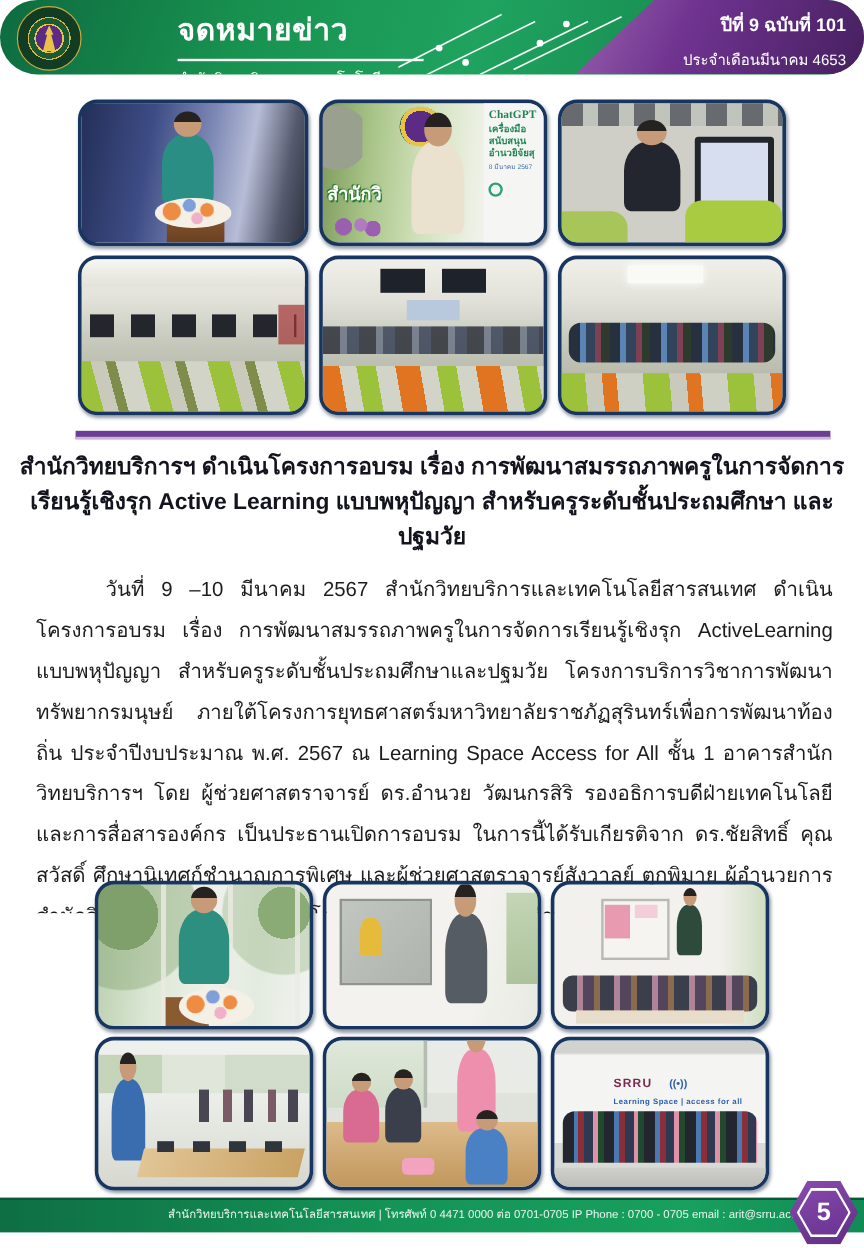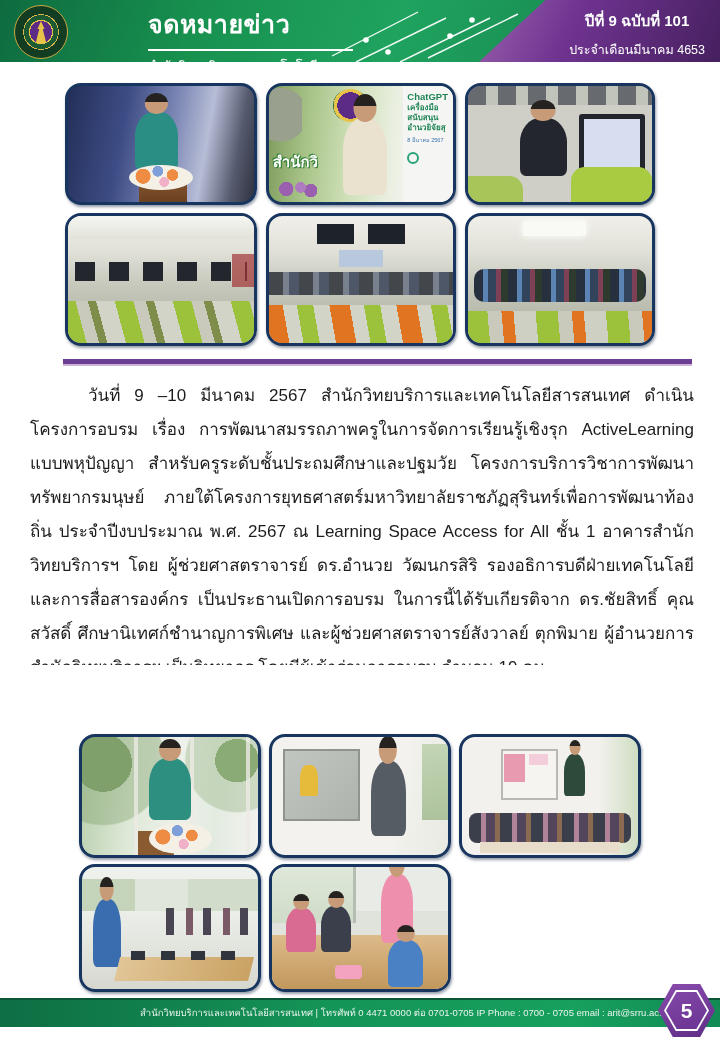--- a/index.html
+++ b/index.html
@@ -1,34 +1,34 @@
 <!DOCTYPE html>
 <html><head>
 <meta charset="utf-8">
 <style>
   html,body{margin:0;padding:0;background:#e9e9e9;}
   .page{position:relative;width:720px;height:1040px;margin:0 auto;background:#ffffff;overflow:hidden;
         font-family:"Liberation Sans","DejaVu Sans",sans-serif;}
 
   
-  .header{position:relative;height:62px;background:linear-gradient(110deg,#0e6b40 0%,#18914f 28%,#1fa35f 55%,#137a46 100%);overflow:hidden;}
+  .header{position:relative;height:62px;background:linear-gradient(110deg,#0e6b40 0%,#18914f 28%,#1fa35f 55%,#137a46 100%);overflow:hidden;border-radius:31px;}
   .purple-corner{position:absolute;right:0;top:0;width:246px;height:62px;z-index:1;
         clip-path:polygon(29% 0,100% 0,100% 100%,2% 100%);
         background:linear-gradient(115deg,#9a63ae 0%,#6f3390 40%,#46205f 100%);}
   .deco{position:absolute;left:330px;top:0;z-index:2;}
   .logo{position:absolute;left:14px;top:5px;width:52px;height:52px;border-radius:50%;z-index:3;
         background:radial-gradient(circle at 50% 50%,#5c2b86 0 30%,#e8c34a 30% 33.5%,#1b5a33 33.5% 46%,#d9b64a 46% 48.5%,#123d22 48.5%);
         border:1px solid #caa83e;}
   .logo::before{content:"";position:absolute;inset:15px;background:#e8c34a;
         clip-path:polygon(50% 0,66% 36%,58% 36%,74% 100%,26% 100%,42% 36%,34% 36%);}
   .title-block{position:absolute;left:148px;top:4px;z-index:3;color:#fff;}
   .nl-title{font-size:25px;font-weight:bold;letter-spacing:.5px;}
   .title-underline{width:205px;height:2px;background:#fff;margin-top:5px;}
   .nl-sub{font-size:12.5px;margin-top:5px;}
-  .issue-block{position:absolute;right:15px;top:9px;z-index:3;color:#fff;text-align:center;}
+  .issue-block{position:absolute;right:15px;top:9px;z-index:3;color:#fff;text-align:right;}
   .issue-line1{font-size:15px;font-weight:bold;}
   .issue-line2{font-size:12.5px;margin-top:7px;}
 
   
   .grid{display:grid;position:relative;}
   .grid.top{width:590px;margin:21px auto 0;grid-template-columns:192px 190px 190px;grid-template-rows:122px 133px;gap:8px 9px;}
   .grid.bottom{position:absolute;left:79px;top:734px;width:562px;grid-template-columns:182px 182px 182px;grid-template-rows:124px 128px;gap:6px 8px;}
   .photo{position:relative;overflow:hidden;border:3px solid #17355e;border-radius:16px;box-sizing:border-box;
          box-shadow:1px 2px 3px rgba(15,35,65,.45);background:#cfcfc8;}
   .sh{position:absolute;display:block;}
@@ -42,21 +42,21 @@
      radial-gradient(circle at 68% 40%,#ef8c44 0 12%,transparent 13%),
      radial-gradient(circle at 55% 68%,#f0b1c8 0 12%,transparent 13%),
      #f4f0e6;border-radius:50%;}
 
   .p1{background:linear-gradient(100deg,#232f58 0%,#3d4c85 30%,#7d88b5 55%,#b7bdd6 72%,#555a6e 88%,#2f3340 100%);}
   .p2{background:linear-gradient(95deg,#7d9a5c 0%,#a8c488 22%,#cfe0b8 45%,#e9efe0 66%,#f4f4f0 78%,#eef0ea 100%);}
   .p2big{position:absolute;left:2%;bottom:24%;font-size:15px;font-weight:bold;color:#fff;z-index:4;
          text-shadow:0 0 2px #2e7d32,1px 1px 0 #2e7d32,-1px -1px 0 #2e7d32;}
   .p2panel{position:absolute;right:0;top:0;width:27%;height:100%;background:#f5f6f3;z-index:3;
          padding:5px 4px;box-sizing:border-box;color:#208556;line-height:1.25;}
-  .p2panel .t{font-size:9.5px;font-weight:bold;display:block;}
+  .p2panel .t{font-size:9.5px;font-weight:bold;display:block;font-family:Liberation Serif, serif;}
   .p2panel .l{font-size:8px;font-weight:bold;display:block;}
   .p2panel .d{font-size:5.5px;color:#3a6fb0;display:block;margin-top:4px;}
   .gptlogo{display:block;width:8px;height:8px;border:2px solid #2aa37a;border-radius:50%;margin-top:8px;}
   .p3{background:linear-gradient(180deg,#eceadf 0%,#ddda cb 35%,#cacbbd 65%,#b9bcae 100%);}
   .p4,.p5,.p6{background:linear-gradient(180deg,#f0efe9 0%,#e2e2da 26%,#c6c8bb 55%,#a9ab9d 100%);}
   .p7{background:
      radial-gradient(circle at 12% 22%,#7fa06b 0 16%,rgba(127,160,107,.4) 16% 34%,transparent 35%),
      radial-gradient(circle at 88% 20%,#8aab76 0 12%,rgba(138,171,118,.35) 12% 28%,transparent 29%),
      linear-gradient(95deg,#b9cfae 0%,#dde8d6 28%,#eef1ea 55%,#e3ebe0 75%,#f2f3ef 100%);}
   .p8{background:linear-gradient(100deg,#f3f2ee 0 70%,#e7eae2 100%);}
@@ -170,20 +170,21 @@
 
     <div class="photo p6">
       <i class="sh" style="left:30%;top:4%;width:34%;height:12%;background:#f9f9f6;box-shadow:0 0 8px #ffffff"></i>
       <i class="sh" style="left:3%;top:42%;width:94%;height:26%;background:repeating-linear-gradient(90deg,#26303e 0 9px,#5b84b4 9px 14px,#32435c 14px 22px,#7d4054 22px 27px,#2e3a2e 27px 34px);border-radius:10px"></i>
       <i class="sh" style="left:0;bottom:0;width:100%;height:25%;background:repeating-linear-gradient(85deg,#9cc23c 0 22px,#c9cabc 22px 36px,#e07420 36px 48px,#cfd0c4 48px 70px)"></i>
     </div>
   </div>
 
   <div class="divider"></div>
 
+  <div class="headline">สำนักวิทยบริการฯ ดำเนินโครงการอบรม เรื่อง การพัฒนาสมรรถภาพครูในการจัดการเรียนรู้เชิงรุก Active Learning แบบพหุปัญญา สำหรับครูระดับชั้นประถมศึกษา และปฐมวัย</div>
 
   <div class="body-text">วันที่ 9 –10 มีนาคม 2567 สำนักวิทยบริการและเทคโนโลยีสารสนเทศ ดำเนินโครงการอบรม เรื่อง การพัฒนาสมรรถภาพครูในการจัดการเรียนรู้เชิงรุก ActiveLearning แบบพหุปัญญา สำหรับครูระดับชั้นประถมศึกษาและปฐมวัย โครงการบริการวิชาการพัฒนาทรัพยากรมนุษย์ ภายใต้โครงการยุทธศาสตร์มหาวิทยาลัยราชภัฏสุรินทร์เพื่อการพัฒนาท้องถิ่น ประจำปีงบประมาณ พ.ศ. 2567 ณ Learning Space Access for All ชั้น 1 อาคารสำนักวิทยบริการฯ โดย ผู้ช่วยศาสตราจารย์ ดร.อำนวย วัฒนกรสิริ รองอธิการบดีฝ่ายเทคโนโลยีและการสื่อสารองค์กร เป็นประธานเปิดการอบรม ในการนี้ได้รับเกียรติจาก ดร.ชัยสิทธิ์ คุณสวัสดิ์ ศึกษานิเทศก์ชำนาญการพิเศษ และผู้ช่วยศาสตราจารย์สังวาลย์ ตุกพิมาย ผู้อำนวยการสำนักวิทยบริการฯ เป็นวิทยากร โดยมีผู้เข้าร่วมการอบรม จำนวน 19 คน</div>
 
   <div class="grid bottom">
 
     <div class="photo p7">
       <i class="sh" style="left:0;top:0;width:100%;height:100%;background:repeating-linear-gradient(90deg,transparent 0 52px,#eceae4 52px 56px);opacity:.8"></i>
       <i class="sh person" style="left:38%;top:18%;width:24%;height:52%;background:#2d8f7f"></i>
       <i class="sh" style="left:32%;bottom:0;width:20%;height:20%;background:#8a5a30"></i>
       <i class="sh flower" style="left:38%;bottom:1%;width:36%;height:26%"></i>
@@ -216,20 +217,29 @@
     <div class="photo p11">
       <i class="sh" style="left:0;top:0;width:46%;height:46%;background:linear-gradient(180deg,#dfe8da,#cfdcc8);border-right:3px solid #b5bcb2"></i>
       <i class="sh" style="left:0;bottom:0;width:100%;height:44%;background:linear-gradient(180deg,#ddbb8a,#c1975c)"></i>
       <i class="sh person" style="left:8%;top:34%;width:17%;height:36%;background:#d96b92"></i>
       <i class="sh person" style="left:28%;top:32%;width:17%;height:38%;background:#3a3f4b"></i>
       <i class="sh person" style="left:62%;top:6%;width:18%;height:56%;background:#ef8fae"></i>
       <i class="sh person" style="left:66%;top:60%;width:20%;height:38%;background:#4a80c4"></i>
       <i class="sh" style="left:36%;bottom:8%;width:15%;height:12%;background:#f3a2c0;border-radius:4px"></i>
     </div>
 
+    <div class="photo p12">
+      <i class="sh" style="left:0;top:0;width:100%;height:9%;background:#d2d2cf"></i>
+      <div class="p12sign">
+        <span class="srru">SRRU</span><span class="wifi">((•))</span>
+        <span class="tag">Learning Space | access for all</span>
+      </div>
+      <i class="sh" style="left:4%;top:48%;width:92%;height:36%;background:repeating-linear-gradient(90deg,#23262e 0 9px,#4a79b0 9px 13px,#8a2f3a 13px 18px,#2e3a52 18px 25px,#e090a8 25px 29px,#1f4a2e 29px 34px);border-radius:10px 10px 0 0"></i>
+      <i class="sh" style="left:0;bottom:0;width:100%;height:13%;background:linear-gradient(180deg,#cfcfcb,#bdbdb9)"></i>
+    </div>
   </div>
 
   <div class="footer">
     <div class="footer-text">สำนักวิทยบริการและเทคโนโลยีสารสนเทศ | โทรศัพท์ 0 4471 0000 ต่อ 0701-0705 IP Phone : 0700 - 0705 email : arit@srru.ac.th</div>
   </div>
   <div class="hex">
     <i class="h1"></i>
       <i class="h2"></i>
       <i class="h3"></i>
     <span class="num">5</span>

